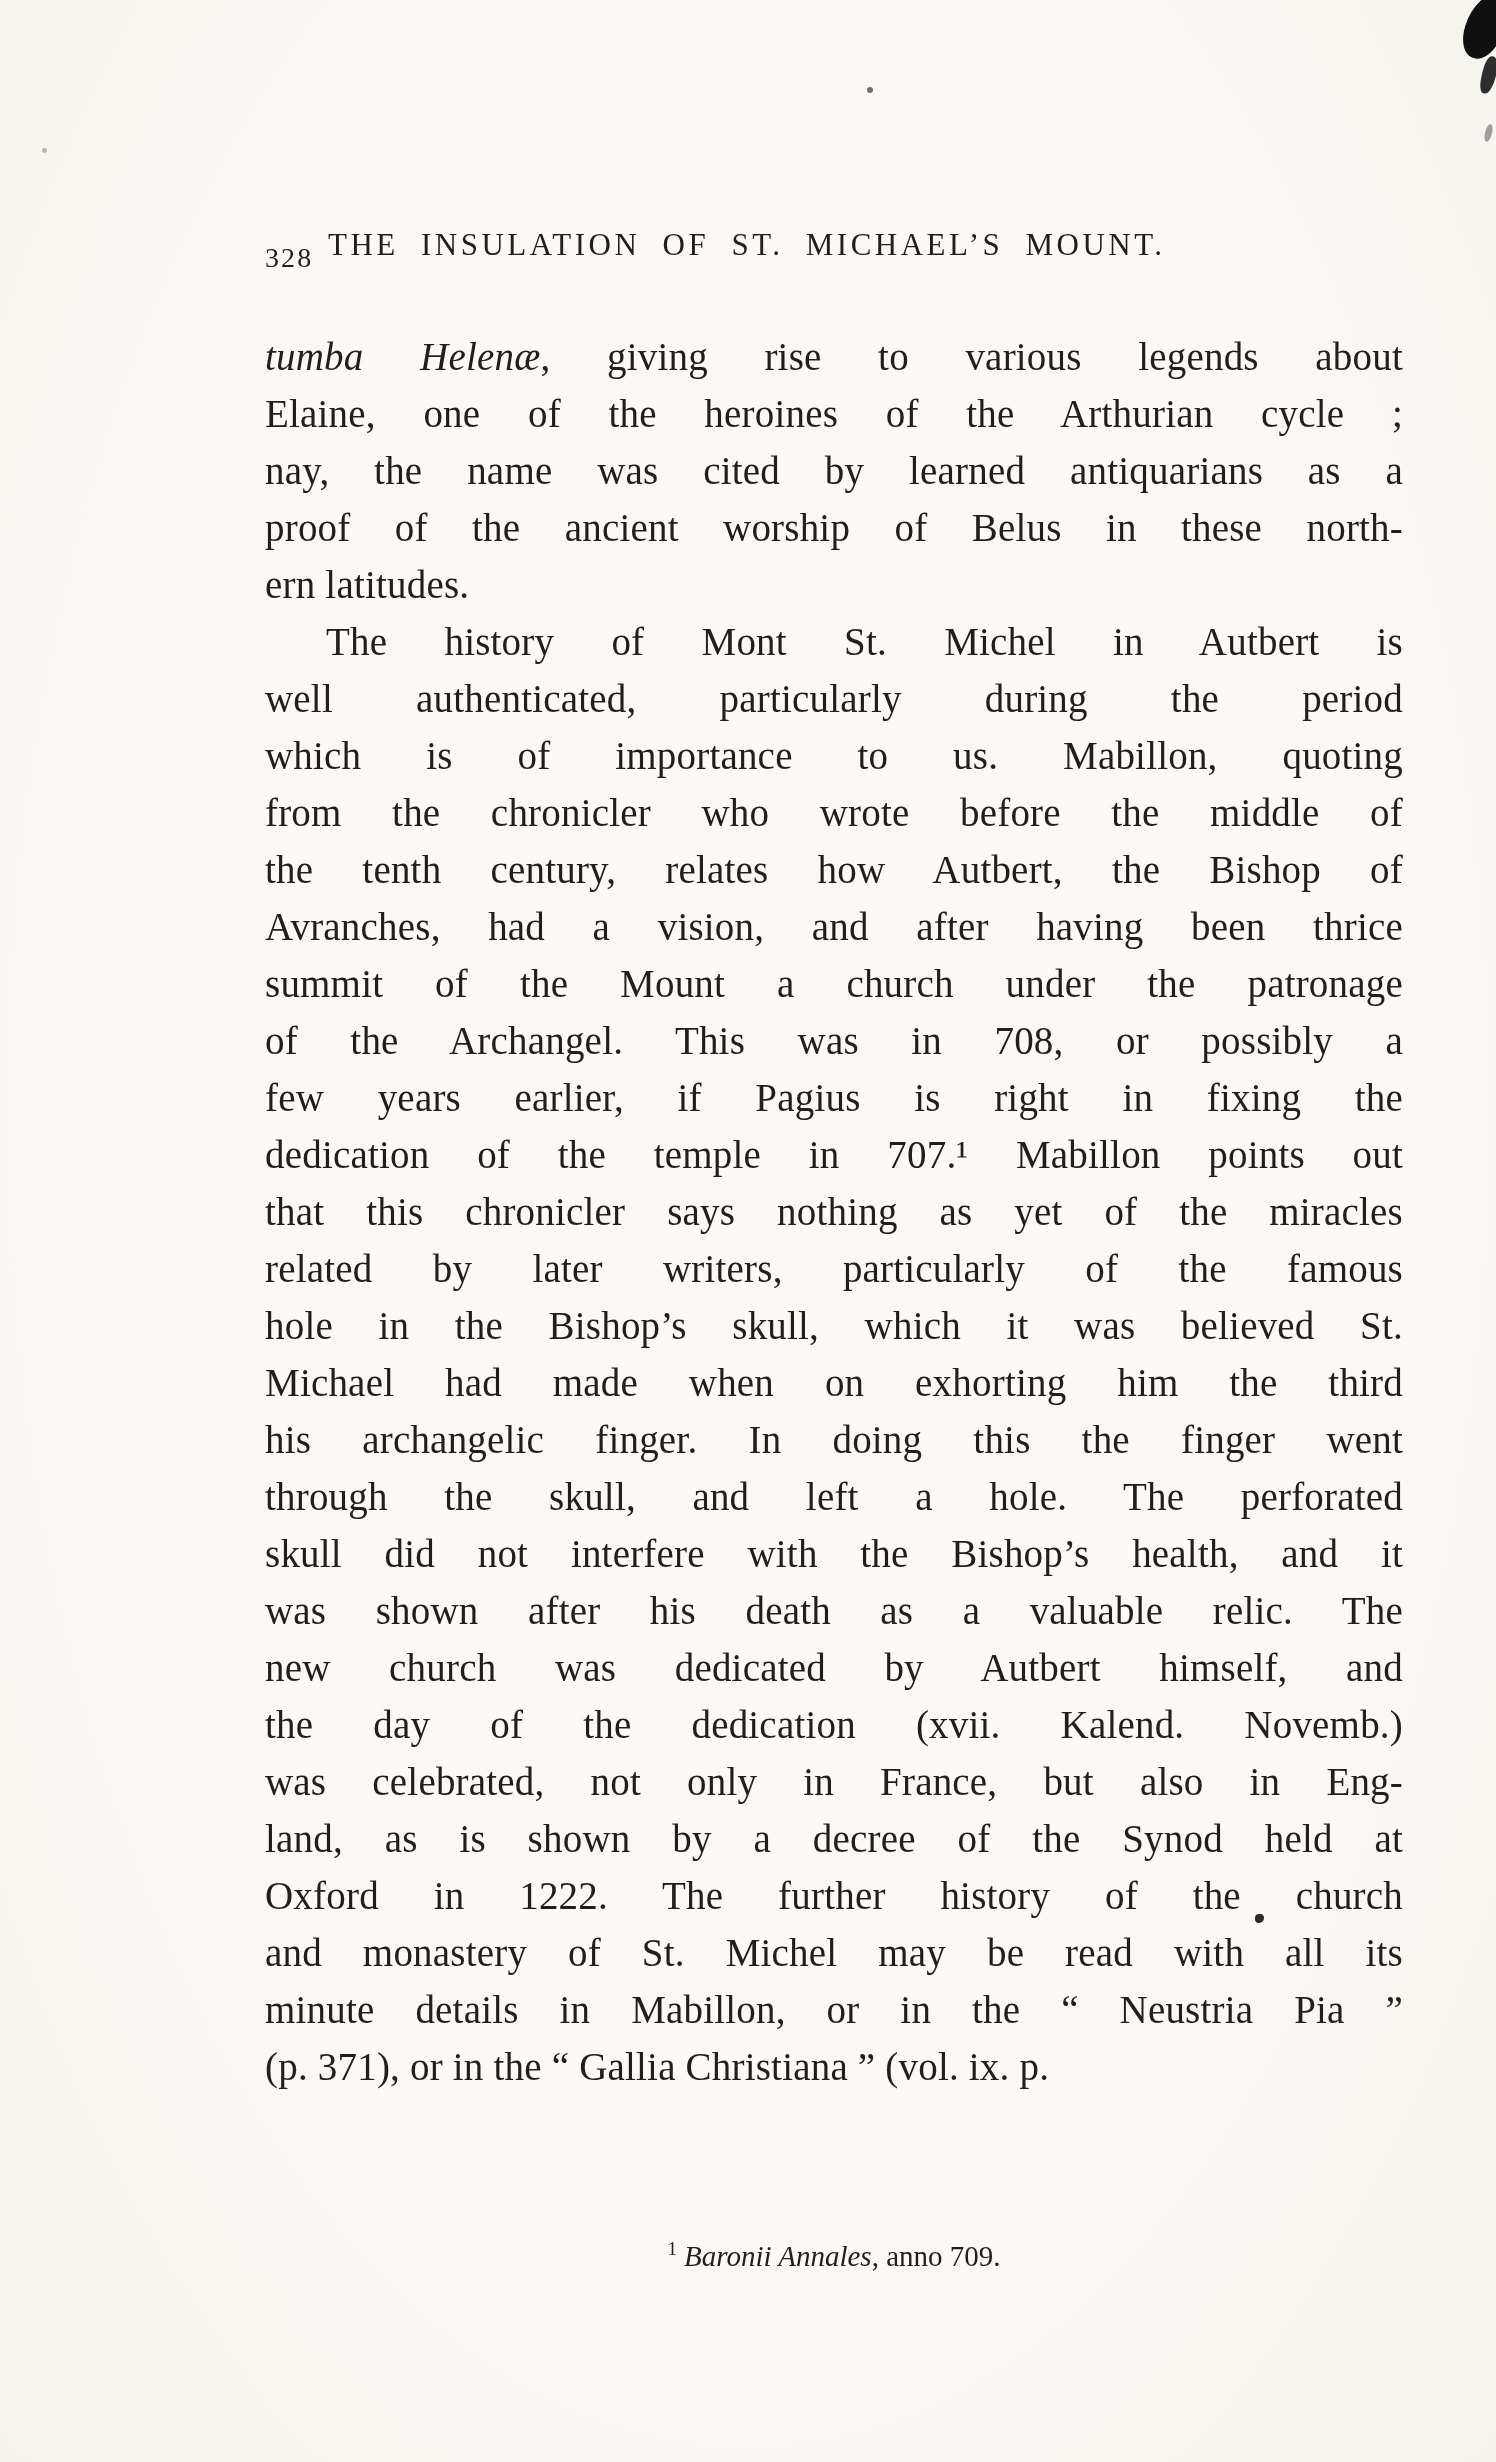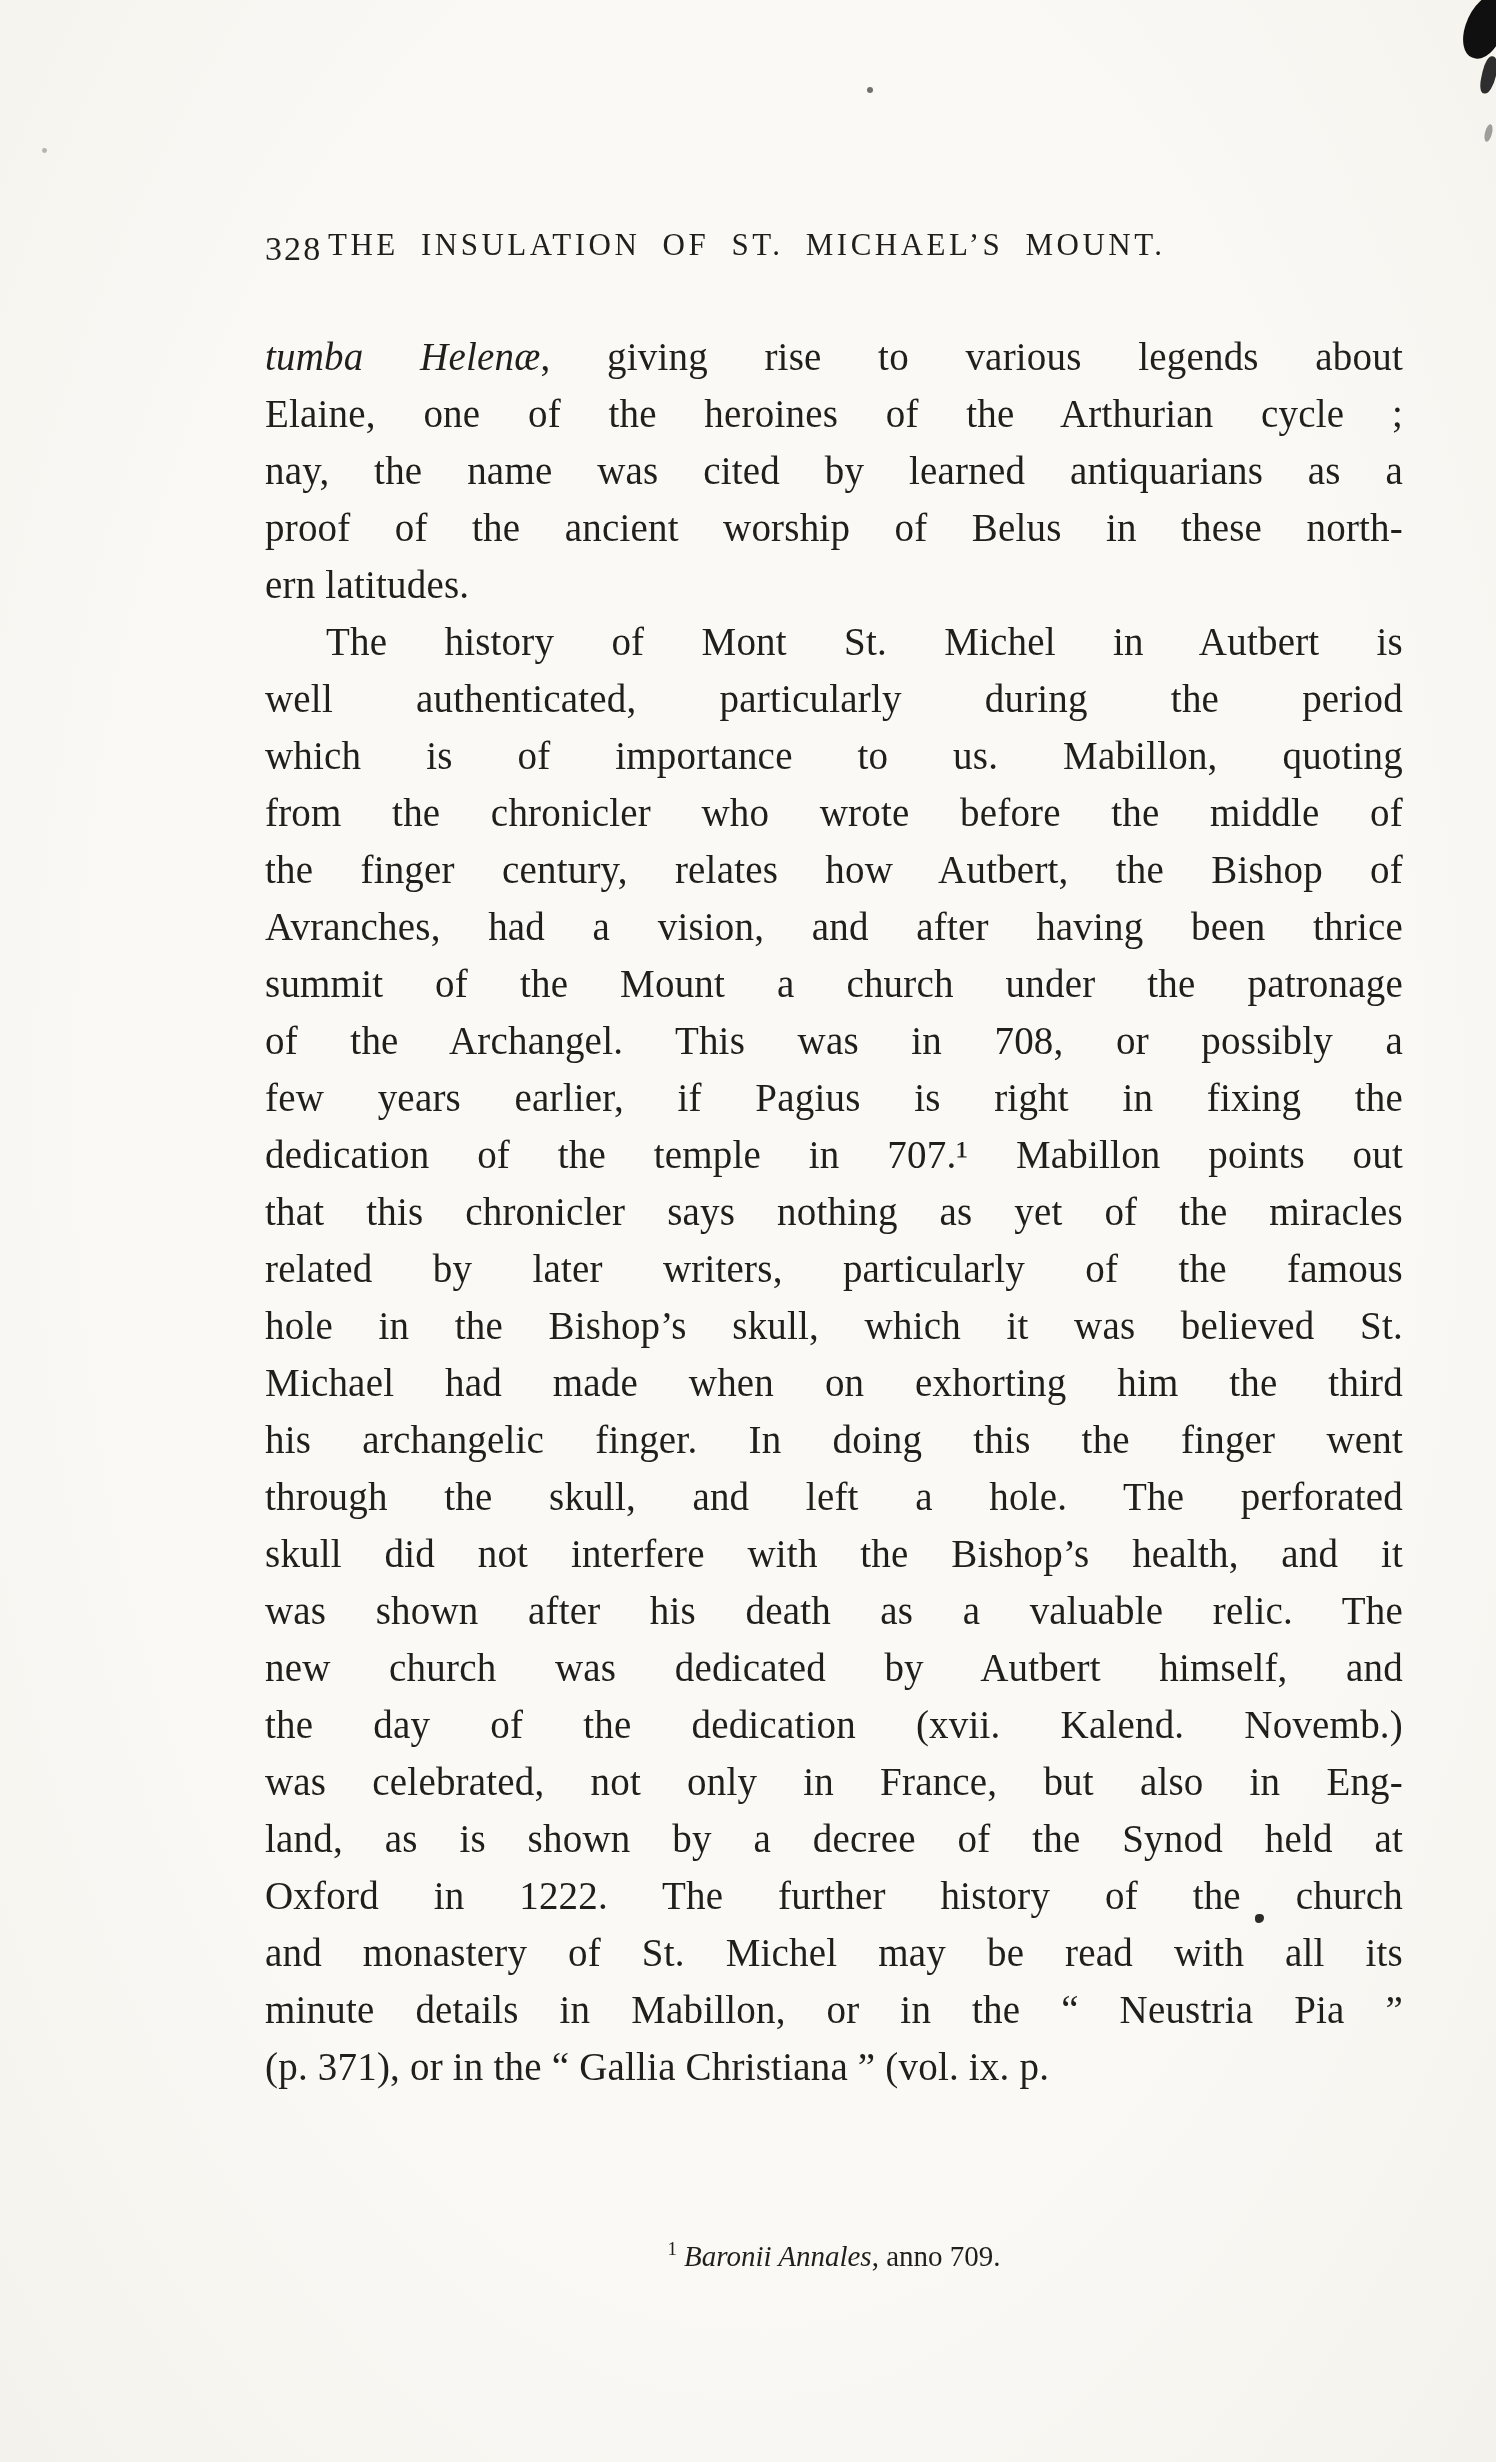--- a/index.html
+++ b/index.html
@@ -11,22 +11,22 @@
     color: #221f1a;
     overflow: hidden;
   }
   .page { position: absolute; inset: 0;
     background: radial-gradient(ellipse at 50% 45%, #faf9f5 60%, #f4f2ec 100%);
   }
 
   
   .header { position: absolute; top: 223px; left: 265px; width: 1138px; height: 49px; }
   .pagenum {
-    position: absolute; left: 0; top: 7px;
-    font-size: 34px; letter-spacing: 2.1px;
+    position: absolute; left: 0; top: 19px;
+    font-size: 28px; letter-spacing: 2.1px;
   }
   .running-title {
     position: absolute; left: 63px; right: 35px; top: 4.2px;
     text-align: left;
     font-size: 31px; letter-spacing: 3.5px; word-spacing: 11px;
     white-space: nowrap;
   }
 
   
   .textblock { position: absolute; top: 320px; left: 265px; width: 1138px; margin-top: 8px; }
@@ -89,21 +89,21 @@
       <div class="line">nay, the name was cited by learned antiquarians as a</div>
       <div class="line">proof of the ancient worship of Belus in these north-</div>
       <div class="line last">ern latitudes.</div>
     </div>
 
     <div class="para">
       <div class="line indent">The history of Mont St. Michel in Autbert is</div>
       <div class="line">well authenticated, particularly during the period</div>
       <div class="line">which is of importance to us. Mabillon, quoting</div>
       <div class="line">from the chronicler who wrote before the middle of</div>
-      <div class="line">the finger century, relates how Autbert, the Bishop of</div>
+      <div class="line">the tenth century, relates how Autbert, the Bishop of</div>
       <div class="line">Avranches, had a vision, and after having been thrice</div>
       <div class="line">summit of the Mount a church under the patronage</div>
       <div class="line">of the Archangel. This was in 708, or possibly a</div>
       <div class="line">few years earlier, if Pagius is right in fixing the</div>
       <div class="line">dedication of the temple in 707.¹ Mabillon points out</div>
       <div class="line">that this chronicler says nothing as yet of the miracles</div>
       <div class="line">related by later writers, particularly of the famous</div>
       <div class="line">hole in the Bishop’s skull, which it was believed St.</div>
       <div class="line">Michael had made when on exhorting him the third</div>
       <div class="line">his archangelic finger. In doing this the finger went</div>

